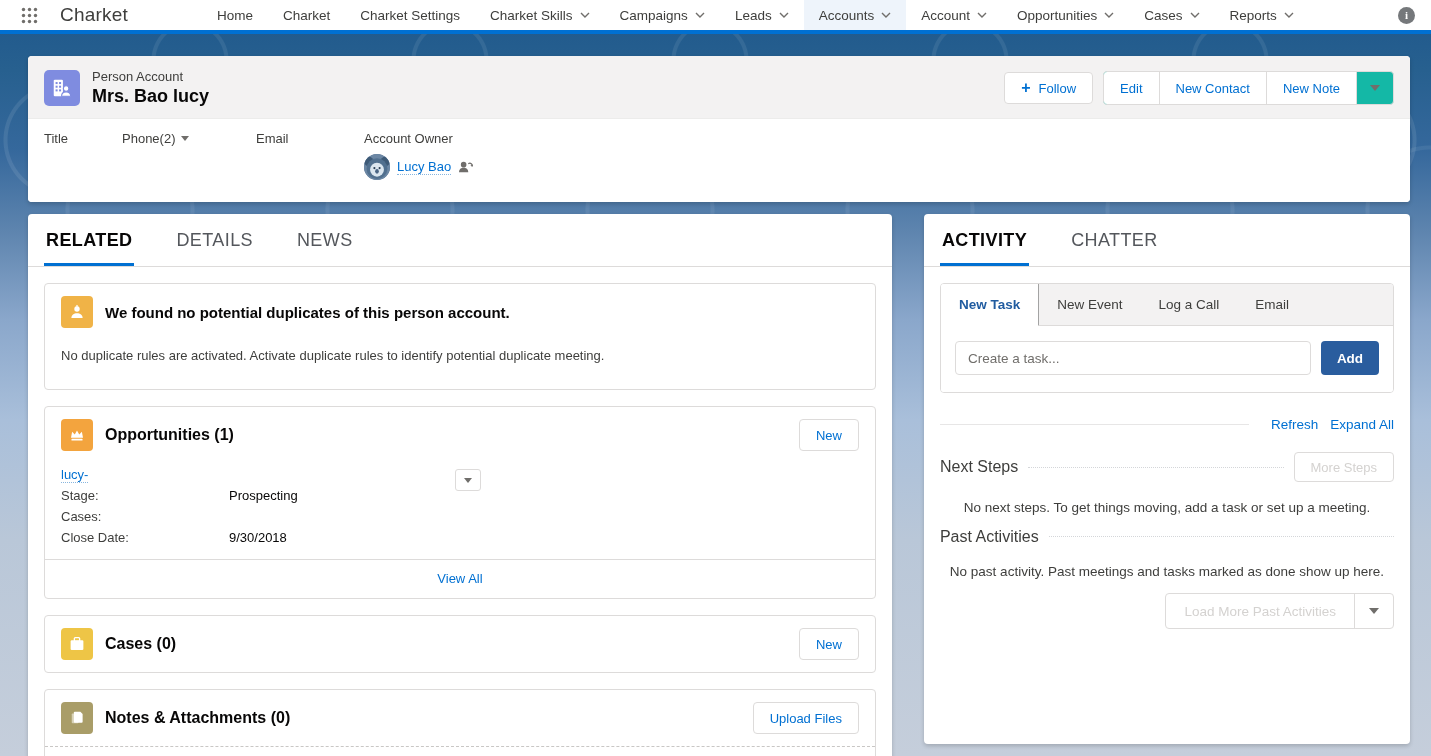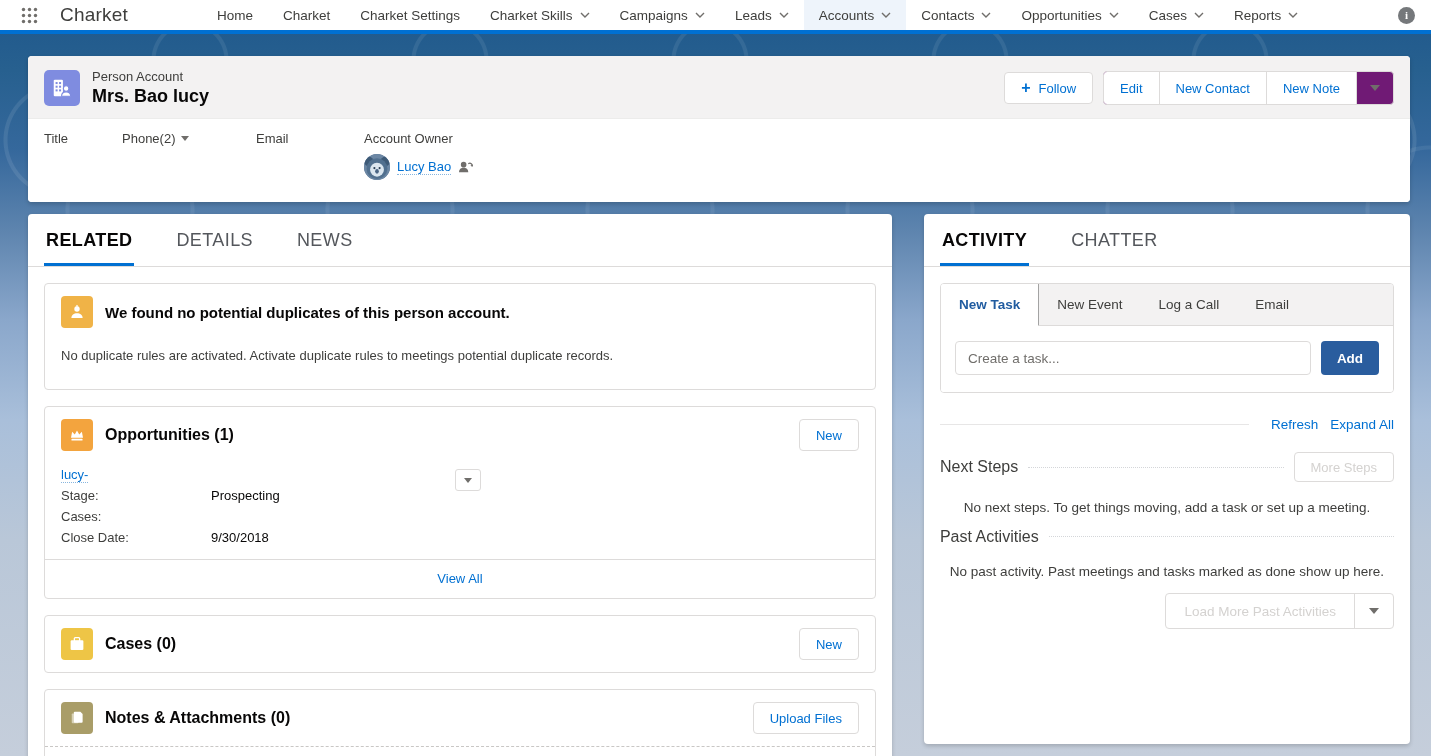--- a/index.html
+++ b/index.html
@@ -39,21 +39,21 @@
   .page-header{ margin-top:22px; border-radius:4px; overflow:hidden; box-shadow:0 2px 4px rgba(0,0,0,.18); }
   .ph-top{ background:#f3f2f2; padding:13px 16px 11px; display:flex; align-items:center; }
   .entity-icon{ width:36px; height:36px; border-radius:5px; background:#7f8ce0; display:flex; align-items:center; justify-content:center; flex:0 0 auto;}
   .ph-titles{ margin-left:12px; }
   .entity-label{ font-size:13px; color:#3e3e3c; }
   .record-name{ font-size:18px; font-weight:bold; color:#080707; margin-top:2px;}
   .ph-actions{ margin-left:auto; display:flex; align-items:center; gap:10px;}
   .btn{ height:32px; background:#fff; border:1px solid #dddbda; border-radius:4px; color:#0070d2;
     font-size:13px; display:inline-flex; align-items:center; justify-content:center; padding:0 16px; cursor:pointer; font-family:inherit;}
   .btn .plus{ font-size:16px; margin-right:8px; font-weight:bold; }
-  .btn-group{ display:flex; align-items:stretch; border:1px solid #dddbda; border-radius:4px; background:#701a75; overflow:hidden;}
+  .btn-group{ display:flex; align-items:stretch; border:1px solid #dddbda; border-radius:4px; background:#14b8a6; overflow:hidden;}
   .btn-group .g-btn{ border:none; border-right:1px solid #dddbda; border-radius:0; height:32px; }
   .btn-group .g-dd{ width:36px; display:flex; align-items:center; justify-content:center; cursor:pointer; }
   .tri-down{ width:0; height:0; border-left:5px solid transparent; border-right:5px solid transparent; border-top:6px solid #706e6b; }
   .ph-fields{ background:#fff; border-top:1px solid #ececeb; padding:12px 16px 20px; display:flex; min-height:84px;}
   .fld{ font-size:13px; color:#3e3e3c; }
   .fld .lbl{ display:flex; align-items:center; gap:6px; }
   .fld-title{ width:78px; } .fld-phone{ width:134px; } .fld-email{ width:108px; }
   .tri-sm{ width:0; height:0; border-left:4px solid transparent; border-right:4px solid transparent; border-top:5px solid #706e6b; cursor:pointer;}
   .owner-row{ display:flex; align-items:center; gap:7px; margin-top:8px; }
   .avatar{ width:26px; height:26px; border-radius:50%; overflow:hidden; background:#5b7796; flex:0 0 auto; cursor:pointer;}
@@ -72,21 +72,21 @@
   
   .icard{ border:1px solid #dddbda; border-radius:4px; margin:16px; }
   .icard-header{ display:flex; align-items:center; padding:12px 16px; gap:12px; }
   .sobj-icon{ width:32px; height:32px; border-radius:4px; display:flex; align-items:center; justify-content:center; flex:0 0 auto; cursor:pointer;}
   .icard-title{ font-size:16px; font-weight:bold; color:#080707; cursor:pointer;}
   .icard-header .btn{ margin-left:auto; }
   .dup-title{ font-size:15px; font-weight:bold; color:#080707; }
   .dup-body{ padding:8px 16px 26px; font-size:13px; color:#3e3e3c; }
   .opp-body{ padding:4px 16px 14px; position:relative; font-size:13px;}
   .opp-link{ font-size:13px; }
-  .opp-row{ display:flex; margin-top:6px; }
+  .opp-row{ display:flex; margin-top:6px;gap:18px; }
   .opp-row .k{ width:150px; color:#3e3e3c; }
   .opp-row .v{ color:#080707; }
   .row-dd{ position:absolute; left:410px; top:6px; width:26px; height:22px; border:1px solid #dddbda; border-radius:3px;
     display:flex; align-items:center; justify-content:center; background:#fff; cursor:pointer;}
   .row-dd .tri-sm{ border-top-color:#706e6b; }
   .icard-footer{ border-top:1px solid #dddbda; text-align:center; padding:11px 0 12px; font-size:13px; }
   .dropzone{ border-top:1px dashed #c9c7c5; height:58px; }
 
   
   .composer{ margin:16px; border:1px solid #dddbda; border-radius:4px; overflow:hidden;}
@@ -162,21 +162,21 @@
           <polyline points="1,1 5,5 9,1" fill="none" stroke="#706e6b" stroke-width="1.4"></polyline>
         </svg>
       </div>
     <div class="nav-item active">
         <span>Accounts</span>
         <svg class="chev" viewBox="0 0 10 6">
           <polyline points="1,1 5,5 9,1" fill="none" stroke="#706e6b" stroke-width="1.4"></polyline>
         </svg>
       </div>
     <div class="nav-item">
-        <span>Contacts</span>
+        <span>Account</span>
         <svg class="chev" viewBox="0 0 10 6">
           <polyline points="1,1 5,5 9,1" fill="none" stroke="#706e6b" stroke-width="1.4"></polyline>
         </svg>
       </div>
     <div class="nav-item">
         <span>Opportunities</span>
         <svg class="chev" viewBox="0 0 10 6">
           <polyline points="1,1 5,5 9,1" fill="none" stroke="#706e6b" stroke-width="1.4"></polyline>
         </svg>
       </div>
@@ -290,21 +290,21 @@
         <div class="icard-header">
           <div class="sobj-icon" style="background:#f0b347">
             <svg width="18" height="18" viewBox="0 0 24 24" fill="#fff">
               <circle cx="12" cy="8" r="3.6"></circle>
               <path d="M4.5 20c0-4 3.3-6.3 7.5-6.3s7.5 2.3 7.5 6.3z"></path>
               <path d="M12 2.2l2 2.6h-4z"></path>
             </svg>
           </div>
           <div class="dup-title">We found no potential duplicates of this person account.</div>
         </div>
-        <div class="dup-body">No duplicate rules are activated. Activate duplicate rules to meetings potential duplicate records.</div>
+        <div class="dup-body">No duplicate rules are activated. Activate duplicate rules to identify potential duplicate meeting.</div>
       </div>
 
       <div class="icard">
         <div class="icard-header">
           <div class="sobj-icon" style="background:#f3a43e">
             <svg width="18" height="18" viewBox="0 0 24 24" fill="#fff">
               <path d="M4 15.5 5.5 7.5 9 11.2 12 6 15 11.2 18.5 7.5 20 15.5 Z"></path>
               <rect x="4.5" y="17" width="15" height="2.4" rx="1.2"></rect>
             </svg>
           </div>

